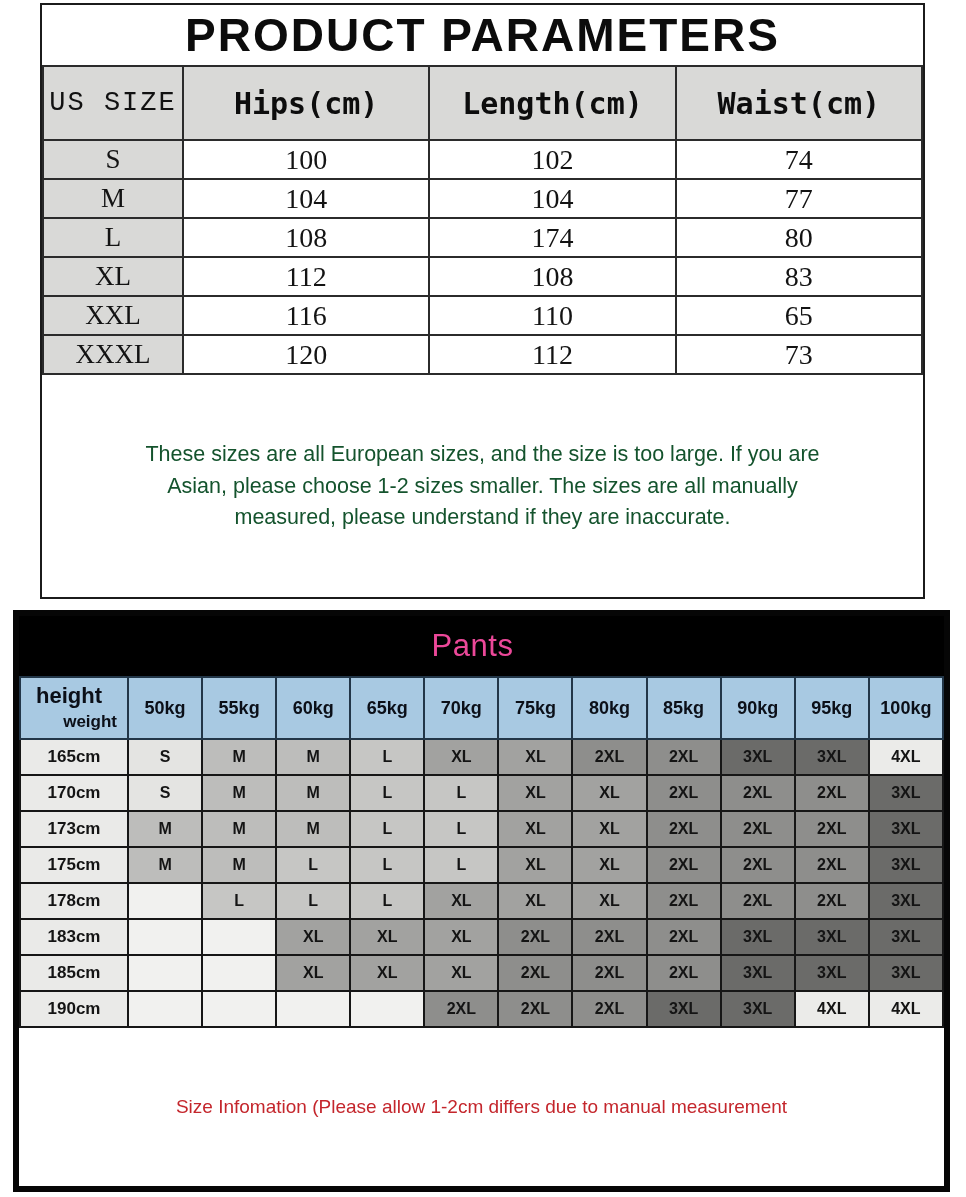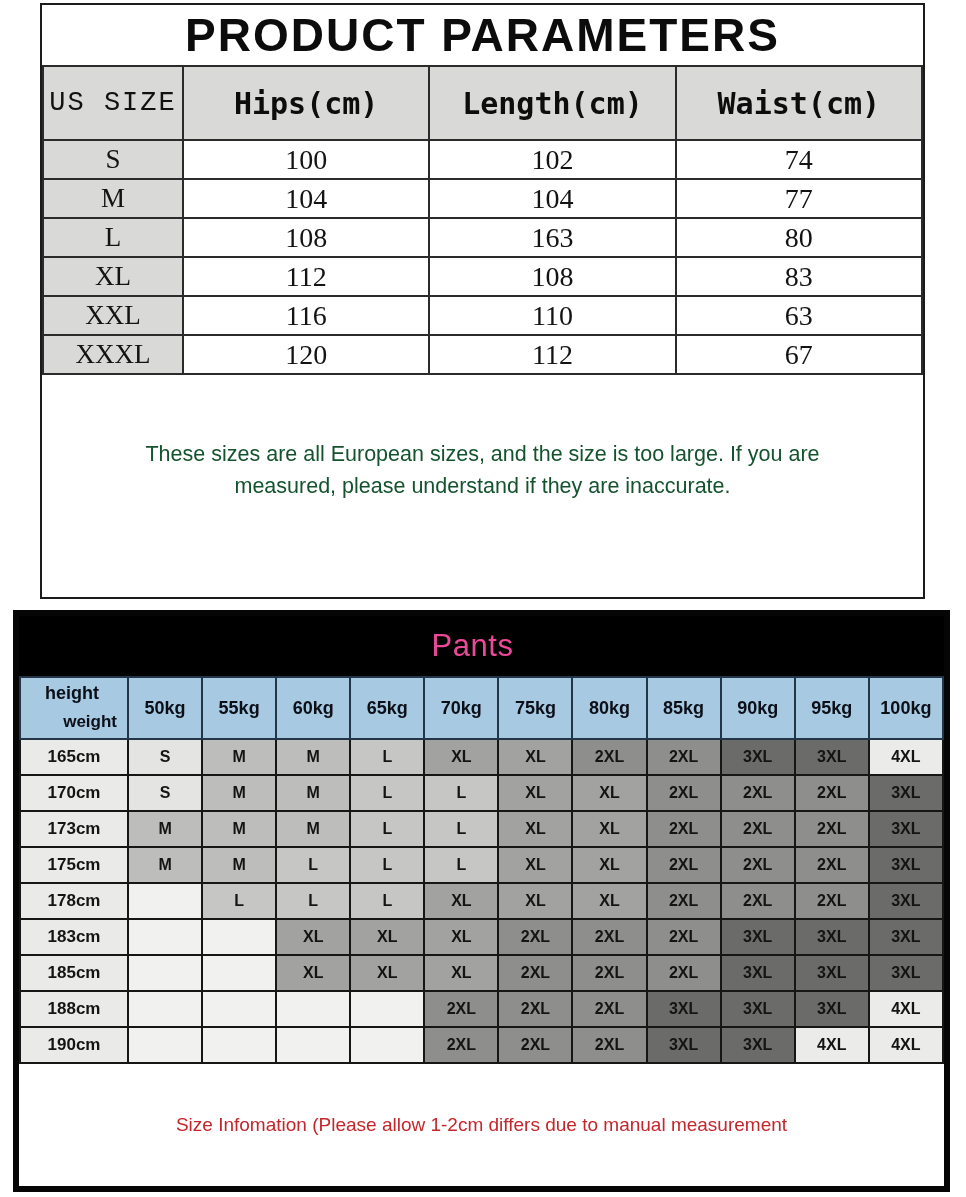--- a/index.html
+++ b/index.html
@@ -36,21 +36,21 @@
                font-family:"Liberation Sans",sans-serif;}
   table.matrix th,table.matrix td{border:2px solid #161616;text-align:center;padding:0;}
   table.matrix thead th{height:60px;background:#a8c9e2;border-color:#223648;
                         font-weight:bold;font-size:18px;color:#0b0f18;}
   th.corner{width:106px;position:relative;
             background:
               linear-gradient(to top right,
                 transparent calc(50% - 1px), #33506b calc(50% - 1px),
                 #33506b calc(50% + 1px), transparent calc(50% + 1px)),
               #a8c9e2;}
-  th.corner .h-label{position:absolute;top:5px;left:24px;font-size:18px;}
+  th.corner .h-label{position:absolute;top:5px;left:15px;font-size:22px;}
   th.corner .w-label{position:absolute;bottom:6px;right:10px;font-size:17px;}
   table.matrix tbody td{height:34px;font-weight:bold;font-size:16px;color:#141414;}
   table.matrix tbody td.hcol{background:#eaeae8;font-size:17px;}
   .sc-footer{flex:1;display:flex;align-items:center;justify-content:center;
              background:#ffffff;color:#c4262c;font-size:19px;}
 </style>
 </head>
 <body>
 
 <div class="page">
@@ -75,45 +75,46 @@
           </tr>
           <tr>
             <td class="size-col">M</td>
             <td>104</td>
             <td>104</td>
             <td>77</td>
           </tr>
           <tr>
             <td class="size-col">L</td>
             <td>108</td>
-            <td>163</td>
+            <td>174</td>
             <td>80</td>
           </tr>
           <tr>
             <td class="size-col">XL</td>
             <td>112</td>
             <td>108</td>
             <td>83</td>
           </tr>
           <tr>
             <td class="size-col">XXL</td>
             <td>116</td>
             <td>110</td>
-            <td>63</td>
+            <td>65</td>
           </tr>
           <tr>
             <td class="size-col">XXXL</td>
             <td>120</td>
             <td>112</td>
-            <td>67</td>
+            <td>73</td>
           </tr>
         </tbody>
     </table>
     <div class="note" id="note">
         <div>These sizes are all European sizes, and the size is too large. If you are</div>
+        <div>Asian, please choose 1-2 sizes smaller. The sizes are all manually</div>
         <div>measured, please understand if they are inaccurate.</div>
       </div>
   </section>
 
   <section class="chart-box">
     <div class="sc-title">
       <span class="faint">Pants</span>
     </div>
     <table class="matrix">
       <thead>
@@ -228,34 +229,20 @@
             <td style="background: rgb(162, 162, 160);">XL</td>
             <td style="background: rgb(162, 162, 160);">XL</td>
             <td style="background: rgb(142, 142, 140);">2XL</td>
             <td style="background: rgb(142, 142, 140);">2XL</td>
             <td style="background: rgb(142, 142, 140);">2XL</td>
             <td style="background: rgb(107, 107, 105);">3XL</td>
             <td style="background: rgb(107, 107, 105);">3XL</td>
             <td style="background: rgb(107, 107, 105);">3XL</td>
           </tr>
           <tr>
-            <td class="hcol">188cm</td>
-            <td style="background: rgb(241, 241, 239);"></td>
-            <td style="background: rgb(241, 241, 239);"></td>
-            <td style="background: rgb(241, 241, 239);"></td>
-            <td style="background: rgb(241, 241, 239);"></td>
-            <td style="background: rgb(142, 142, 140);">2XL</td>
-            <td style="background: rgb(142, 142, 140);">2XL</td>
-            <td style="background: rgb(142, 142, 140);">2XL</td>
-            <td style="background: rgb(107, 107, 105);">3XL</td>
-            <td style="background: rgb(107, 107, 105);">3XL</td>
-            <td style="background: rgb(107, 107, 105);">3XL</td>
-            <td style="background: rgb(235, 235, 233);">4XL</td>
-          </tr>
-          <tr>
             <td class="hcol">190cm</td>
             <td style="background: rgb(241, 241, 239);"></td>
             <td style="background: rgb(241, 241, 239);"></td>
             <td style="background: rgb(241, 241, 239);"></td>
             <td style="background: rgb(241, 241, 239);"></td>
             <td style="background: rgb(142, 142, 140);">2XL</td>
             <td style="background: rgb(142, 142, 140);">2XL</td>
             <td style="background: rgb(142, 142, 140);">2XL</td>
             <td style="background: rgb(107, 107, 105);">3XL</td>
             <td style="background: rgb(107, 107, 105);">3XL</td>

